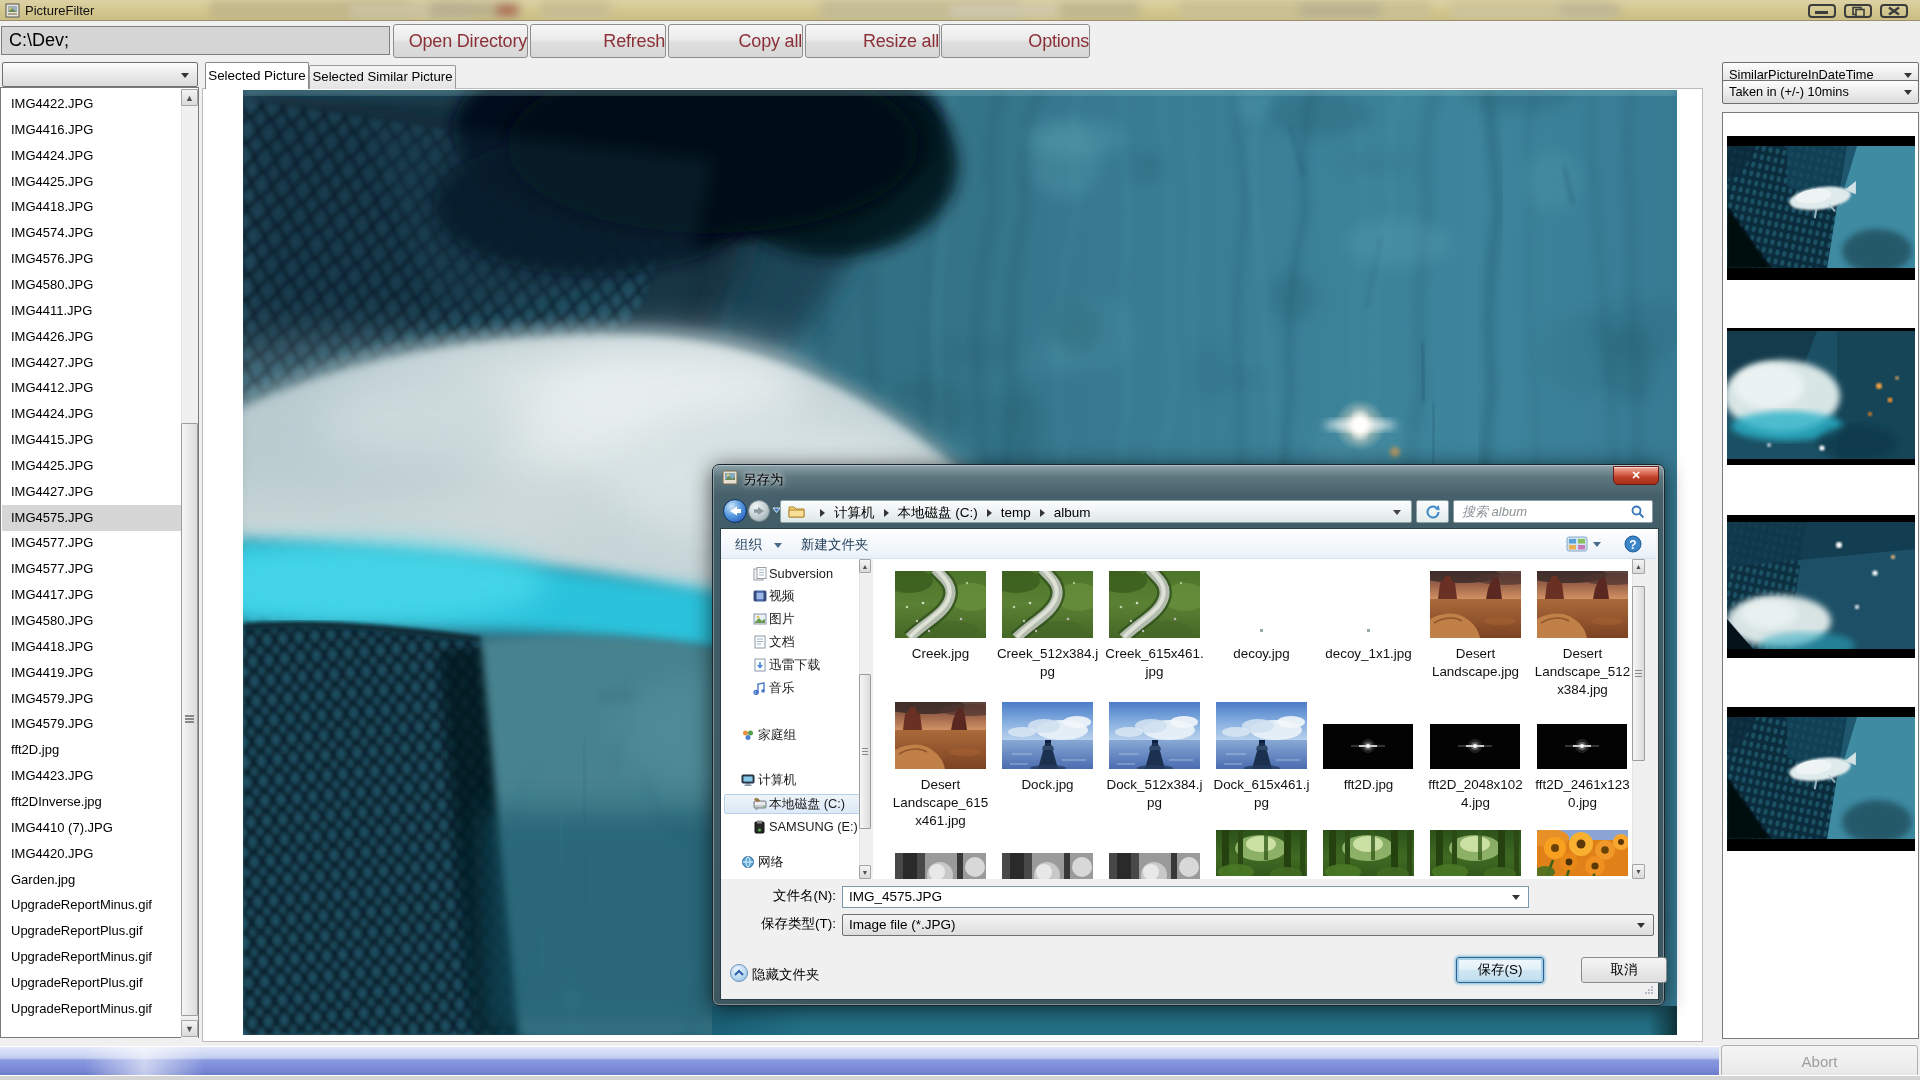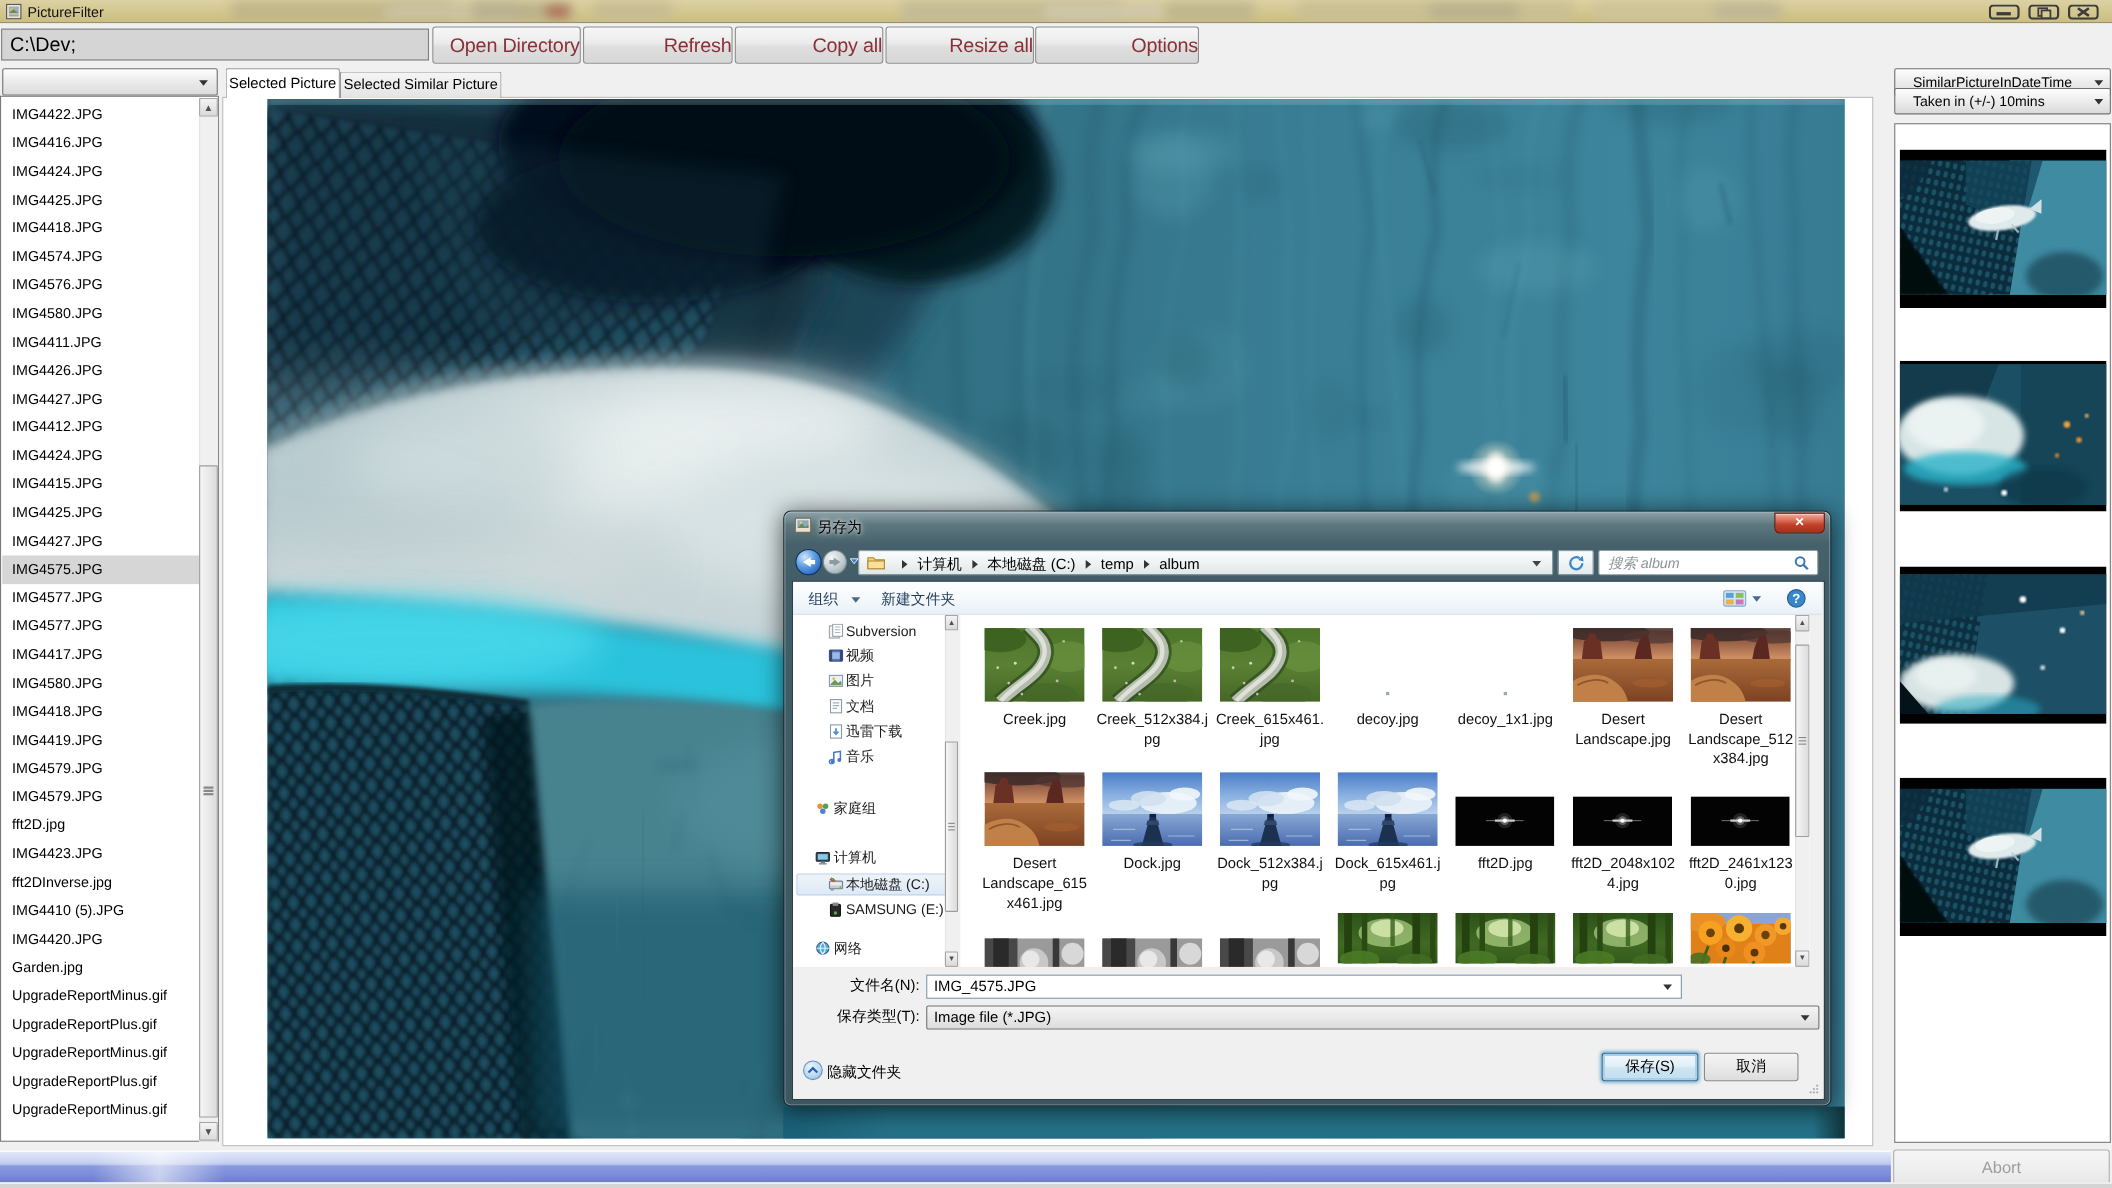--- a/index.html
+++ b/index.html
@@ -37,21 +37,21 @@
     border:1px solid #898989; border-bottom:none; border-radius:2px 2px 0 0; font-size:13.4px;
     text-align:center; line-height:25px; z-index:3; }
   #tab2 { position:absolute; left:309px; top:65px; width:147px; height:24px;
     background:linear-gradient(180deg,#f5f5f5,#e4e4e4); border:1px solid #989898; border-bottom:none;
     border-radius:2px 2px 0 0; font-size:13.2px; text-align:center; line-height:22px; z-index:2; white-space:nowrap; }
   #photo { z-index:2; }
   #tabpage { position:absolute; left:202px; top:88px; width:1501px; height:954px; background:#fff;
     border:1px solid #bbb; z-index:1; }
   
   .rcombo { position:absolute; left:1722px; width:197px; background:linear-gradient(180deg,#fdfdfd,#e9e9e9 60%,#dadada);
-    border:1px solid #707070; border-radius:2px; font-size:12.8px; color:#000; padding-left:16px; }
+    border:1px solid #707070; border-radius:2px; font-size:12.8px; color:#000; padding-left:6px; }
   #rpanel { position:absolute; left:1722px; top:112px; width:197px; height:927px; background:#fff;
     border:1px solid #7a7a7a; }
   .cmbarrow { position:absolute; right:6px; top:50%; margin-top:-2px; width:0; height:0;
     border-left:4.5px solid transparent; border-right:4.5px solid transparent; border-top:5px solid #333; }
   
   #pbar { position:absolute; left:0; top:1046px; width:1719px; height:29px;
     background:linear-gradient(180deg,#e2e8fa 0%,#c5cff1 36%,#b4c0ec 42%,#8a9adf 46%,#7989d6 80%,#6a7cca 100%);
     border-top:1px solid #fff; overflow:hidden; }
   #pbhl { position:absolute; left:85px; top:0; width:120px; height:29px;
     background:linear-gradient(90deg,rgba(255,255,255,0),rgba(255,255,255,.6) 50%,rgba(255,255,255,0)); }
@@ -93,21 +93,21 @@
   .dlabel { position:absolute; text-align:right; color:#000; }
   #fncombo { position:absolute; left:121px; top:7px; width:687px; height:22px; background:#fff;
     border:1px solid #7a98ac; font-size:13.5px; line-height:20px; padding-left:6px; color:#000; }
   #ftcombo { position:absolute; left:121px; top:35px; width:812px; height:22px;
     background:linear-gradient(180deg,#f4f4f4,#e9e9e9 50%,#dcdcdc); border:1px solid #707070; border-radius:2px;
     font-size:13.5px; line-height:20px; padding-left:6px; color:#000; }
   #savebtn { position:absolute; left:735px; top:78px; width:88px; height:26px;
     background:linear-gradient(180deg,#f1f8fc 0,#e2f0f8 45%,#cde5f2 55%,#c2def0 100%);
     border:1px solid #2c628b; border-radius:3px; box-shadow:0 0 0 2px #a8d0e8 inset, 0 0 3px 1px #7ab8dc;
     font-size:13.5px; text-align:center; line-height:24px; color:#000; }
-  #cancelbtn { position:absolute; left:828px; top:78px; width:86px; height:26px;
+  #cancelbtn { position:absolute; left:860px; top:78px; width:86px; height:26px;
     background:linear-gradient(180deg,#f4f4f4,#eaeaea 50%,#dddddd 100%);
     border:1px solid #8a8a8a; border-radius:3px; font-size:13.5px; text-align:center; line-height:24px; color:#000; }
 </style>
 </head>
 <body>
 
 <div id="titlebar">
   <div class="ghost" style="left:210px;top:1px;width:200px;height:19px;background:#bfb488;opacity:.85"></div>
   <div class="ghost" style="left:350px;top:3px;width:120px;height:15px;background:#cac2a2;"></div>
   <div class="ghost" style="left:430px;top:2px;width:90px;height:16px;background:#b4ac8c;opacity:.8"></div>
@@ -175,21 +175,21 @@
     <div class="litem" style="top:468.3px">IMG4577.JPG</div>
     <div class="litem" style="top:494.15000000000003px">IMG4417.JPG</div>
     <div class="litem" style="top:520px">IMG4580.JPG</div>
     <div class="litem" style="top:545.85px">IMG4418.JPG</div>
     <div class="litem" style="top:571.7px">IMG4419.JPG</div>
     <div class="litem" style="top:597.5500000000001px">IMG4579.JPG</div>
     <div class="litem" style="top:623.4000000000001px">IMG4579.JPG</div>
     <div class="litem" style="top:649.25px">fft2D.jpg</div>
     <div class="litem" style="top:675.1px">IMG4423.JPG</div>
     <div class="litem" style="top:700.95px">fft2DInverse.jpg</div>
-    <div class="litem" style="top:726.8000000000001px">IMG4410 (5).JPG</div>
+    <div class="litem" style="top:726.8000000000001px">IMG4410 (7).JPG</div>
     <div class="litem" style="top:752.6500000000001px">IMG4420.JPG</div>
     <div class="litem" style="top:778.5px">Garden.jpg</div>
     <div class="litem" style="top:804.35px">UpgradeReportMinus.gif</div>
     <div class="litem" style="top:830.2px">UpgradeReportPlus.gif</div>
     <div class="litem" style="top:856.0500000000001px">UpgradeReportMinus.gif</div>
     <div class="litem" style="top:881.9000000000001px">UpgradeReportPlus.gif</div>
     <div class="litem" style="top:907.75px">UpgradeReportMinus.gif</div>
     <div class="sbtrack" style="left:180px;top:1px;width:17px;height:949px"></div>
 <div class="sbbtn" style="left:180px;top:1px;width:17px;height:17px;font-size:9px;line-height:16px">▲</div>
 <div class="sbbtn" style="left:180px;top:932px;width:17px;height:17px;font-size:9px;line-height:16px">▼</div>

